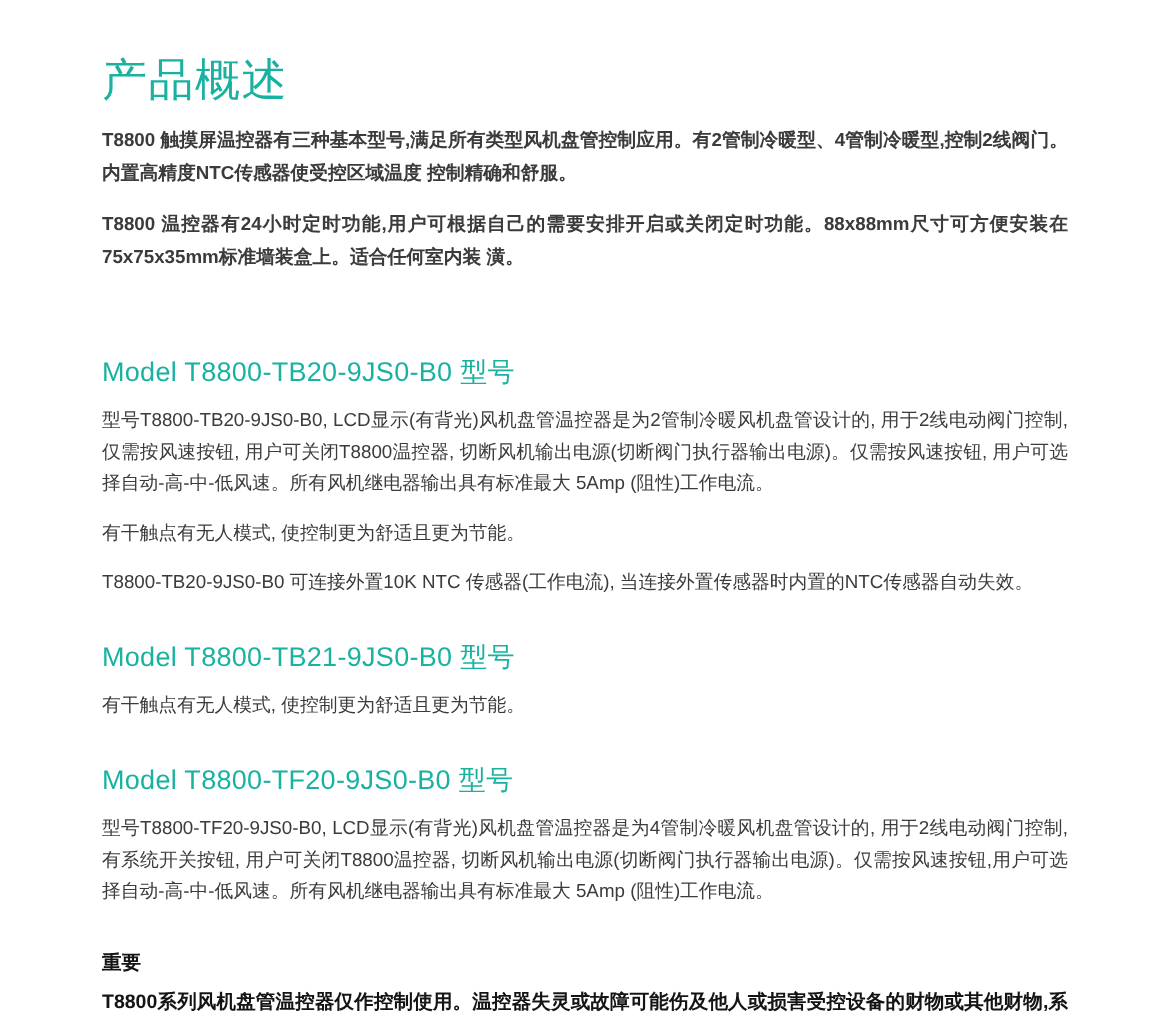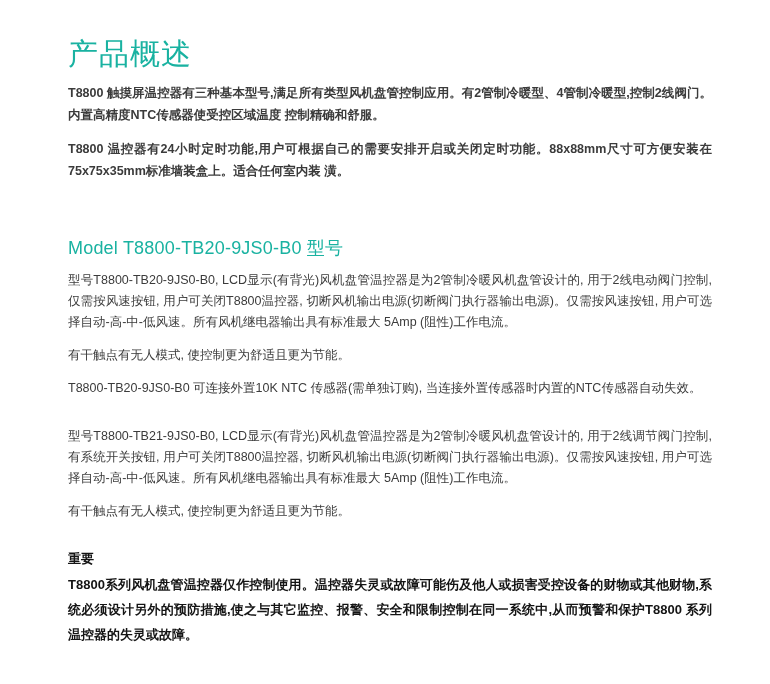--- a/index.html
+++ b/index.html
@@ -61,28 +61,33 @@
 
   <p class="intro">T8800 触摸屏温控器有三种基本型号,满足所有类型风机盘管控制应用。有2管制冷暖型、4管制冷暖型,控制2线阀门。内置高精度NTC传感器使受控区域温度 控制精确和舒服。</p>
   <p class="intro">T8800 温控器有24小时定时功能,用户可根据自己的需要安排开启或关闭定时功能。88x88mm尺寸可方便安装在75x75x35mm标准墙装盒上。适合任何室内装 潢。</p>
 
   <div class="sections-grid">
 
     <section class="model-section">
       <h2 class="section-heading">Model T8800-TB20-9JS0-B0 型号</h2>
       <p>型号T8800-TB20-9JS0-B0, LCD显示(有背光)风机盘管温控器是为2管制冷暖风机盘管设计的, 用于2线电动阀门控制,仅需按风速按钮, 用户可关闭T8800温控器, 切断风机输出电源(切断阀门执行器输出电源)。仅需按风速按钮, 用户可选择自动-高-中-低风速。所有风机继电器输出具有标准最大 5Amp (阻性)工作电流。</p>
       <p>有干触点有无人模式, 使控制更为舒适且更为节能。</p>
-      <p>T8800-TB20-9JS0-B0 可连接外置10K NTC 传感器(需单独订购), 当连接外置传感器时内置的NTC传感器自动失效。</p>
+      <p>T8800-TB20-9JS0-B0 可连接外置10K NTC 传感器(工作电流), 当连接外置传感器时内置的NTC传感器自动失效。</p>
     </section>
 
     <section class="model-section">
-      <p>型号T8800-TB21-9JS0-B0, LCD显示(有背光)风机盘管温控器是为2管制冷暖风机盘管设计的, 用于2线调节阀门控制,有系统开关按钮, 用户可关闭T8800温控器, 切断风机输出电源(切断阀门执行器输出电源)。仅需按风速按钮, 用户可选择自动-高-中-低风速。所有风机继电器输出具有标准最大 5Amp (阻性)工作电流。</p>
+      <h2 class="section-heading">Model T8800-TB21-9JS0-B0 型号</h2>
       <p>有干触点有无人模式, 使控制更为舒适且更为节能。</p>
     </section>
 
+    <section class="model-section">
+      <h2 class="section-heading">Model T8800-TF20-9JS0-B0 型号</h2>
+      <p>型号T8800-TF20-9JS0-B0, LCD显示(有背光)风机盘管温控器是为4管制冷暖风机盘管设计的, 用于2线电动阀门控制, 有系统开关按钮, 用户可关闭T8800温控器, 切断风机输出电源(切断阀门执行器输出电源)。仅需按风速按钮,用户可选择自动-高-中-低风速。所有风机继电器输出具有标准最大 5Amp (阻性)工作电流。</p>
+
+    </section>
 
     <section class="important-section">
       <h3>重要</h3>
       <p>T8800系列风机盘管温控器仅作控制使用。温控器失灵或故障可能伤及他人或损害受控设备的财物或其他财物,系统必须设计另外的预防措施,使之与其它监控、报警、安全和限制控制在同一系统中,从而预警和保护T8800 系列温控器的失灵或故障。</p>
     </section>
 
   </div>
 </div>
 
 </body></html>

